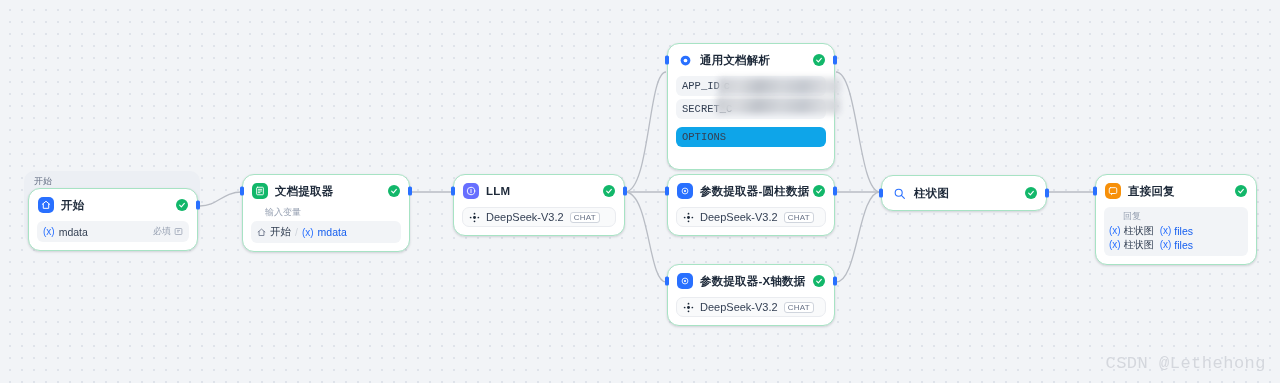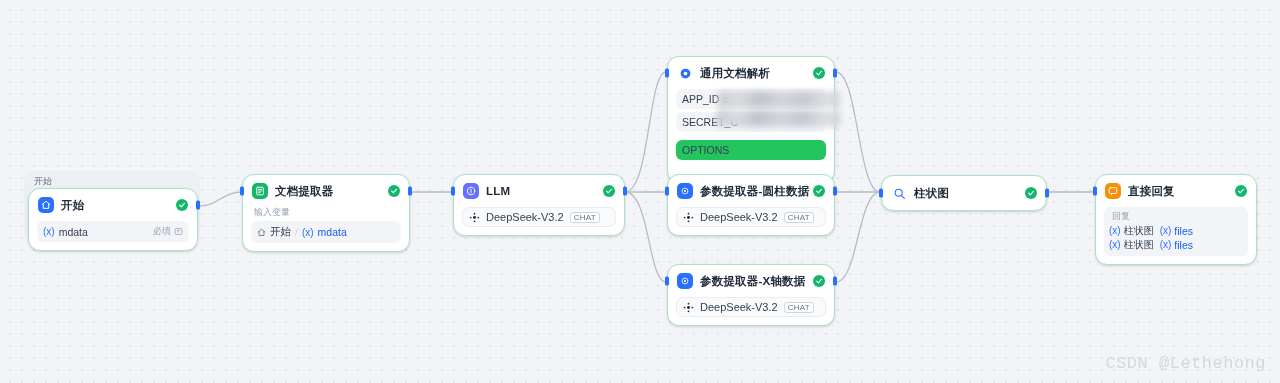--- a/index.html
+++ b/index.html
@@ -51,21 +51,21 @@
     position: absolute; right: 9px; top: 50%; transform: translateY(-50%);
     width: 12px; height: 12px; border-radius: 50%;
     background: #12b76a;
     display: flex; align-items: center; justify-content: center;
   }
   .status-dot svg { display:block; }
 
   .node-body { padding: 0 8px 8px 8px; }
 
   .field-label {
-    font-size: 9px; color: #98a2b3; margin: 0 0 3px 3px; line-height: 11px;
+    font-size: 9px; color: #98a2b3; margin: 0 0 3px 14px; line-height: 11px;
   }
   .chip {
     background: #f2f4f7;
     border-radius: 6px;
     padding: 4px 6px;
     display: flex; align-items: center; gap: 4px;
     font-size: 10.5px; color: #344054;
     white-space: nowrap;
   }
   .chip + .chip { margin-top: 3px; }
@@ -238,21 +238,21 @@
           <circle cx="12" cy="20.4" r="1.9" fill="#1d2939" stroke="none"></circle>
           <circle cx="3.6" cy="12" r="1.9" fill="#1d2939" stroke="none"></circle>
           <circle cx="20.4" cy="12" r="1.9" fill="#1d2939" stroke="none"></circle>
         </svg>
         <span class="model-name">DeepSeek-V3.2</span>
         <span class="mono-tag">CHAT</span>
       </div>
     </div>
   </div>
 
-  <div class="node" style="left:667px; top:56px; width:168px;">
+  <div class="node" style="left:667px; top:43px; width:168px;font-family:Liberation Mono, monospace;">
     <div class="node-head">
       <span class="node-icon" style="background:transparent;">
         <svg width="13" height="13" viewBox="0 0 24 24">
           <circle cx="12" cy="12" r="9" fill="#2970ff"></circle>
             <circle cx="12" cy="12" r="3.4" fill="#ffffff"></circle>
         </svg>
       </span>
       <span class="node-title">通用文档解析</span>
       <span class="status-dot">
         <svg width="8" height="8" viewBox="0 0 24 24" fill="none" stroke="#ffffff" stroke-width="3.4" stroke-linecap="round" stroke-linejoin="round">
@@ -263,21 +263,21 @@
       <span class="port right"></span>
     </div>
     <div class="node-body" style="position:relative; padding-bottom:22px;">
       <div class="chip" style="background:#f2f4f7;">
         <span>APP_ID</span>
         <span style="color:#344054;">c</span>
       </div>
       <div class="chip" style="background:#f2f4f7;">
         <span>SECRET_C</span>
       </div>
-      <div class="chip" style="background:#22c55e;margin-top:8px;">
+      <div class="chip" style="background:#0ea5e9;margin-top:8px;">
         <span>OPTIONS</span>
       </div>
       <div class="redact" style="left:50px; top:2px; width:122px; height:17px;"></div>
       <div class="redact" style="left:48px; top:21px; width:124px; height:17px;"></div>
     </div>
   </div>
 
   <div class="node" style="left:667px; top:174px; width:168px;">
     <div class="node-head">
       <span class="node-icon" style="background:#2970ff;">

